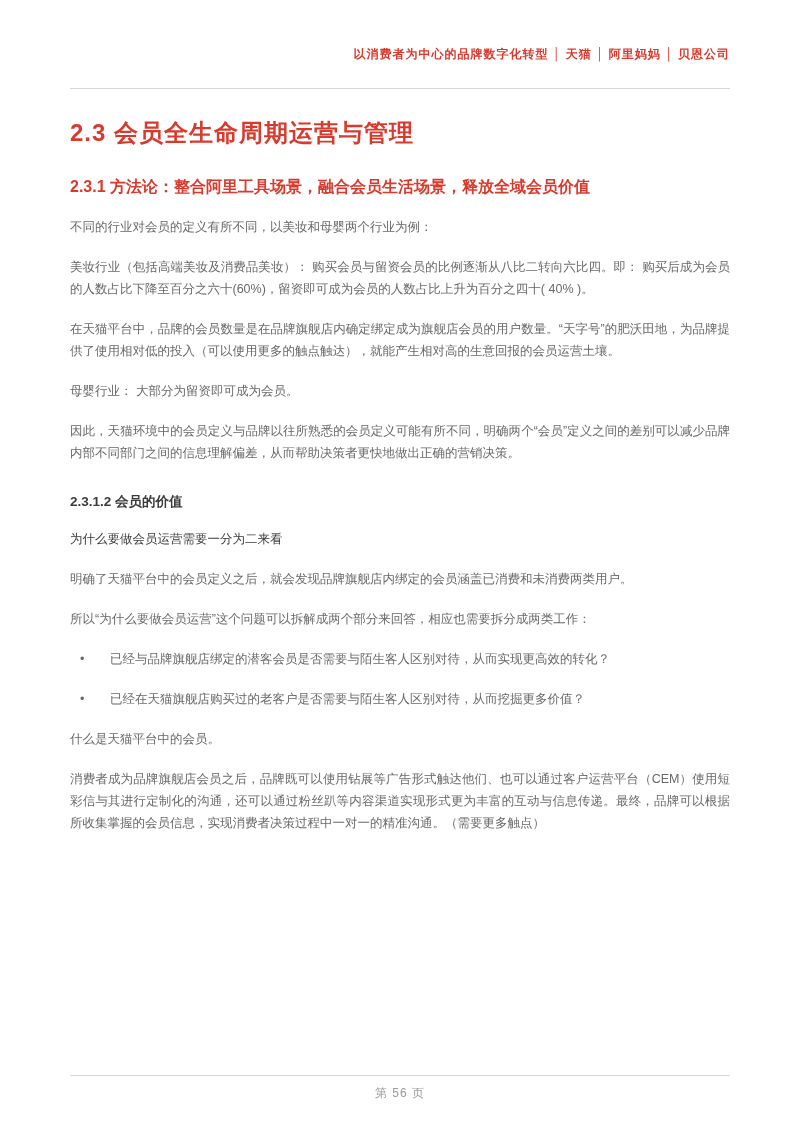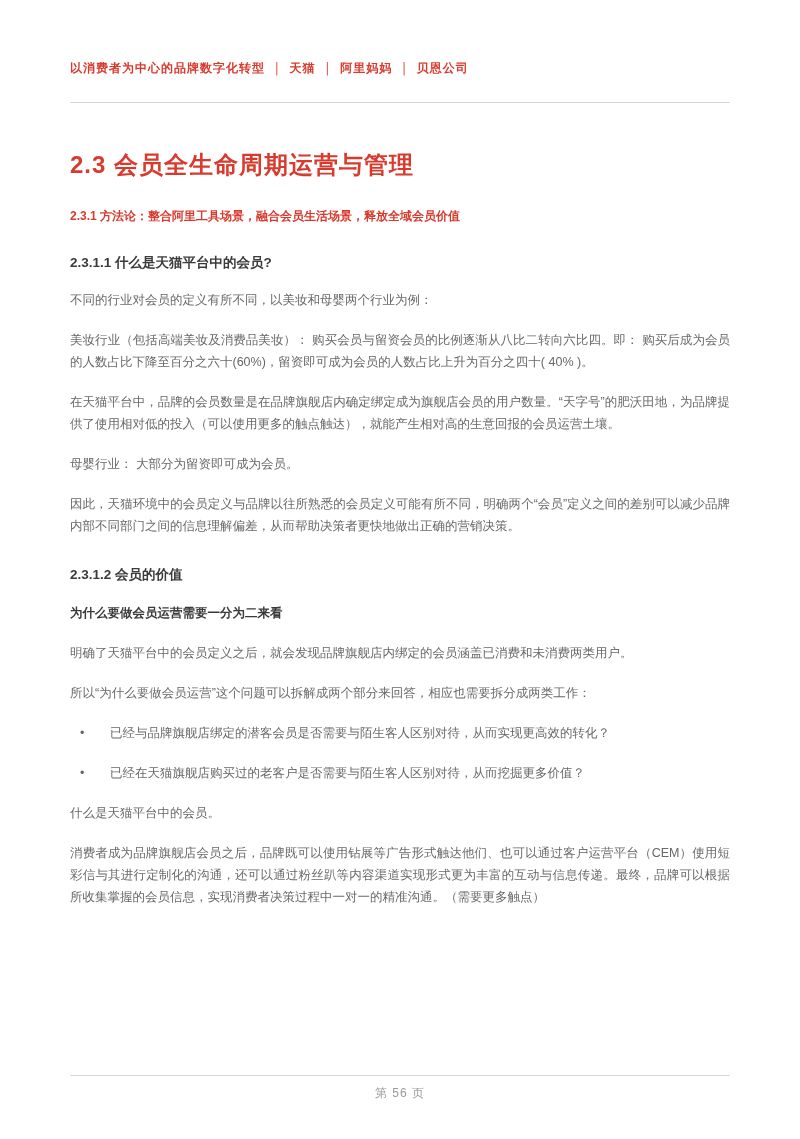--- a/index.html
+++ b/index.html
@@ -14,64 +14,64 @@
     position:relative;
     width:800px;
     height:1139px;
     margin:0;
     background:#ffffff;
     box-sizing:border-box;
     padding:0 70px;
     overflow:hidden;
     font-family:"Liberation Sans","DejaVu Sans",sans-serif;
   }
-  .doc-header{padding-top:60px;text-align:left;font-family:Liberation Mono, monospace;}
+  .doc-header{padding-top:46px;text-align:right;}
   .doc-header .header-title{
     color:var(--red);
     font-size:12px;
     font-weight:bold;
     letter-spacing:1px;
   }
   .header-rule{
     border:none;
     border-top:1px solid var(--rule-gray);
     margin:25px 0 0;
   }
   h1.chapter-title{
     color:var(--red);
     font-size:24px;
     font-weight:bold;
     letter-spacing:1px;
-    margin:47px 0 0;
+    margin:29px 0 0;
     line-height:1.25;
   }
   h2.methodology-title{
     color:var(--red);
-    font-size:12px;
+    font-size:16px;
     font-weight:bold;
     margin:29px 0 0;
     line-height:1.3;
   }
   h3.sub-title{
     color:var(--heading-black);
     font-size:13.5px;
     font-weight:bold;
     margin:29px 0 0;
     line-height:1.3;
   }
   p.body-text{
     color:var(--body-gray);
     font-size:12.5px;
     line-height:22px;
     margin:18px 0 0;
     text-align:justify;
   }
   p.bold-note{
     color:var(--heading-black);
-    font-weight:bold;
+    font-weight:normal;
   }
   ul.bullet-list{margin:0;padding:0;list-style:none;}
   ul.bullet-list li{
     display:flex;
     color:var(--body-gray);
     font-size:12.5px;
     line-height:22px;
     margin:18px 0 0;
     text-align:justify;
   }
@@ -108,21 +108,20 @@
   </header>
 
   <hr class="header-rule">
 
   <main>
 
     <h1 class="chapter-title">2.3 会员全生命周期运营与管理</h1>
 
     <h2 class="methodology-title">2.3.1 方法论：整合阿里工具场景，融合会员生活场景，释放全域会员价值</h2>
 
-    <h3 class="sub-title">2.3.1.1 什么是天猫平台中的会员?</h3>
 
     <p class="body-text">不同的行业对会员的定义有所不同，以美妆和母婴两个行业为例：</p>
 
     <p class="body-text">美妆行业（包括高端美妆及消费品美妆）： 购买会员与留资会员的比例逐渐从八比二转向六比四。即： 购买后成为会员的人数占比下降至百分之六十(60%)，留资即可成为会员的人数占比上升为百分之四十( 40% )。</p>
 
     <p class="body-text">在天猫平台中，品牌的会员数量是在品牌旗舰店内确定绑定成为旗舰店会员的用户数量。“天字号”的肥沃田地，为品牌提供了使用相对低的投入（可以使用更多的触点触达），就能产生相对高的生意回报的会员运营土壤。</p>
 
     <p class="body-text">母婴行业： 大部分为留资即可成为会员。</p>
 
 

